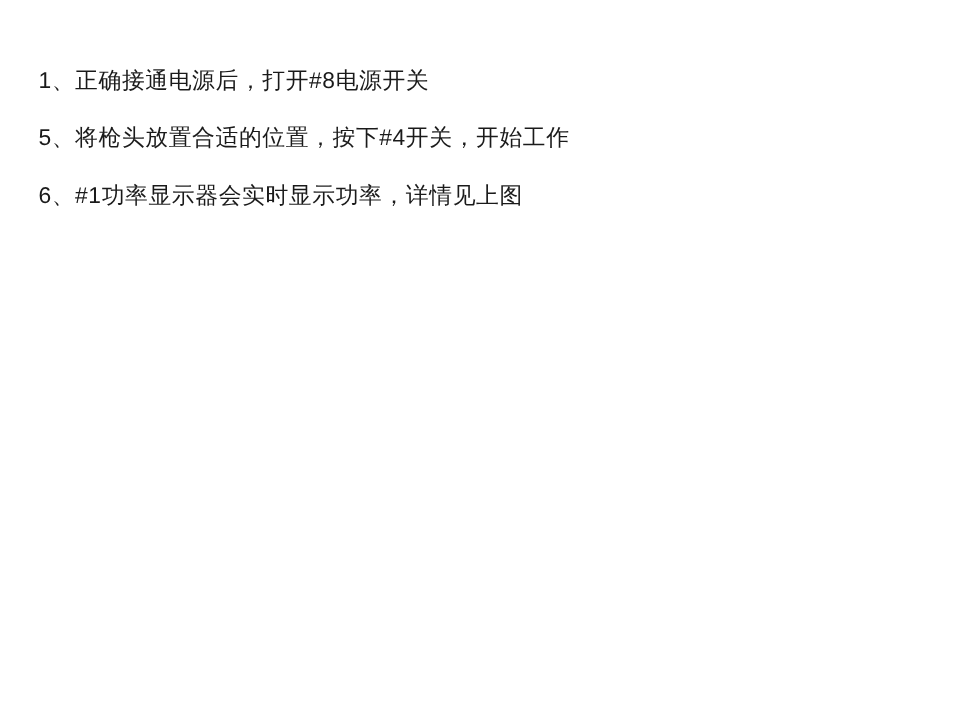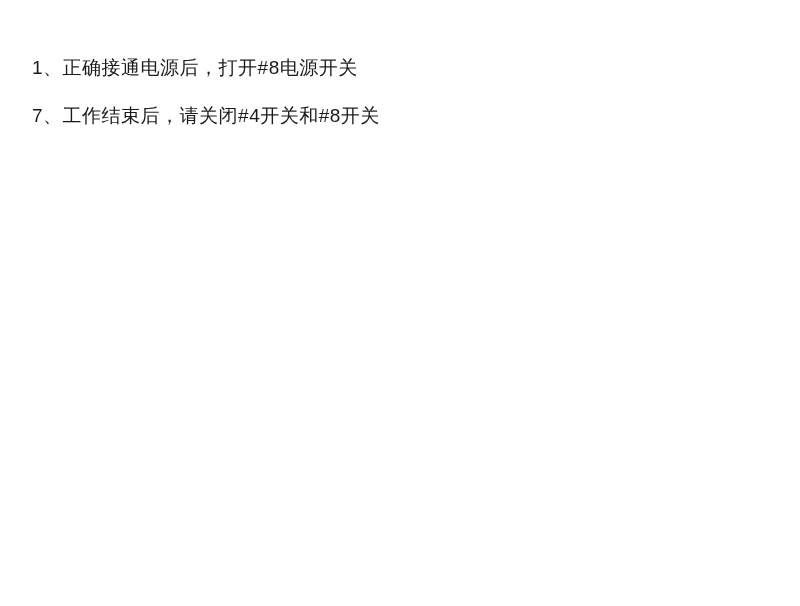--- a/index.html
+++ b/index.html
@@ -34,15 +34,16 @@
     margin: 0 0 4px 0;
     font-weight: 400;
   }
 </style>
 </head>
 <body>
 
 <div class="page">
   <div class="instructions">
     <p class="step">1、正确接通电源后，打开#8电源开关</p>
-    <p class="step">7、工作结束后，请关闭#4开关和#8开关</p>
+    <p class="step">5、将枪头放置合适的位置，按下#4开关，开始工作</p>
+    <p class="step">6、#1功率显示器会实时显示功率，详情见上图</p>
   </div>
 </div>
 
 </body></html>

